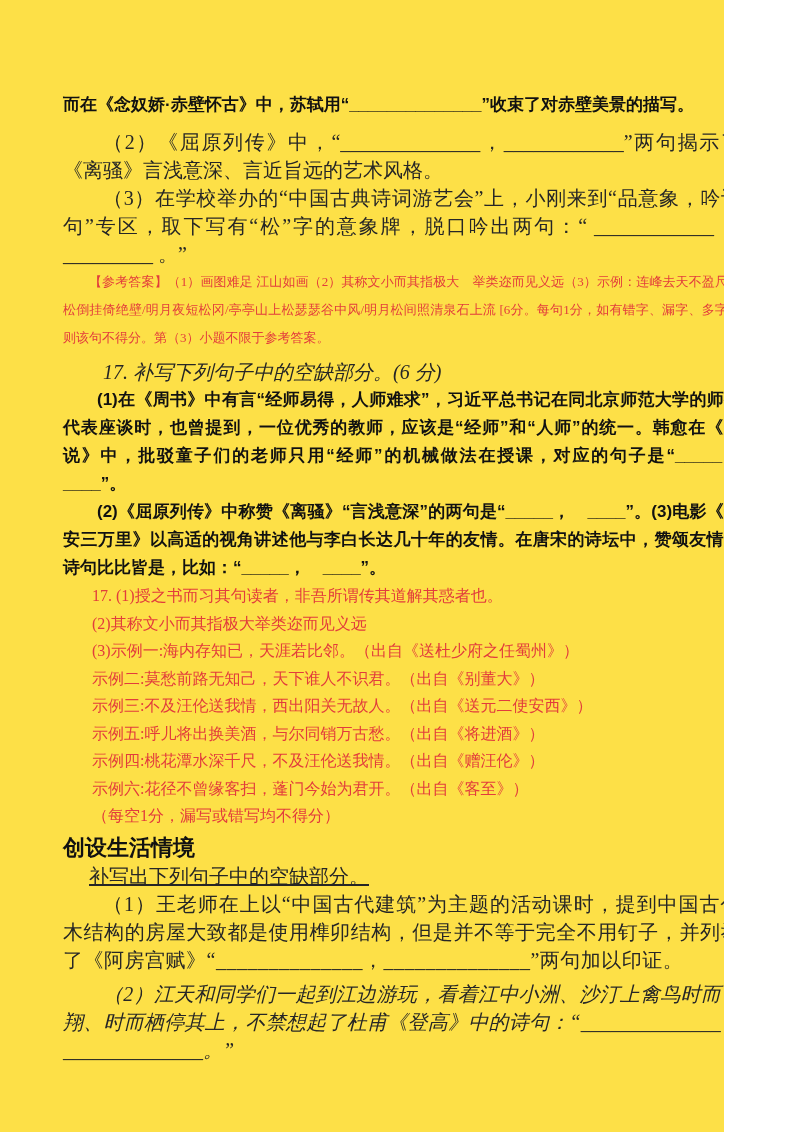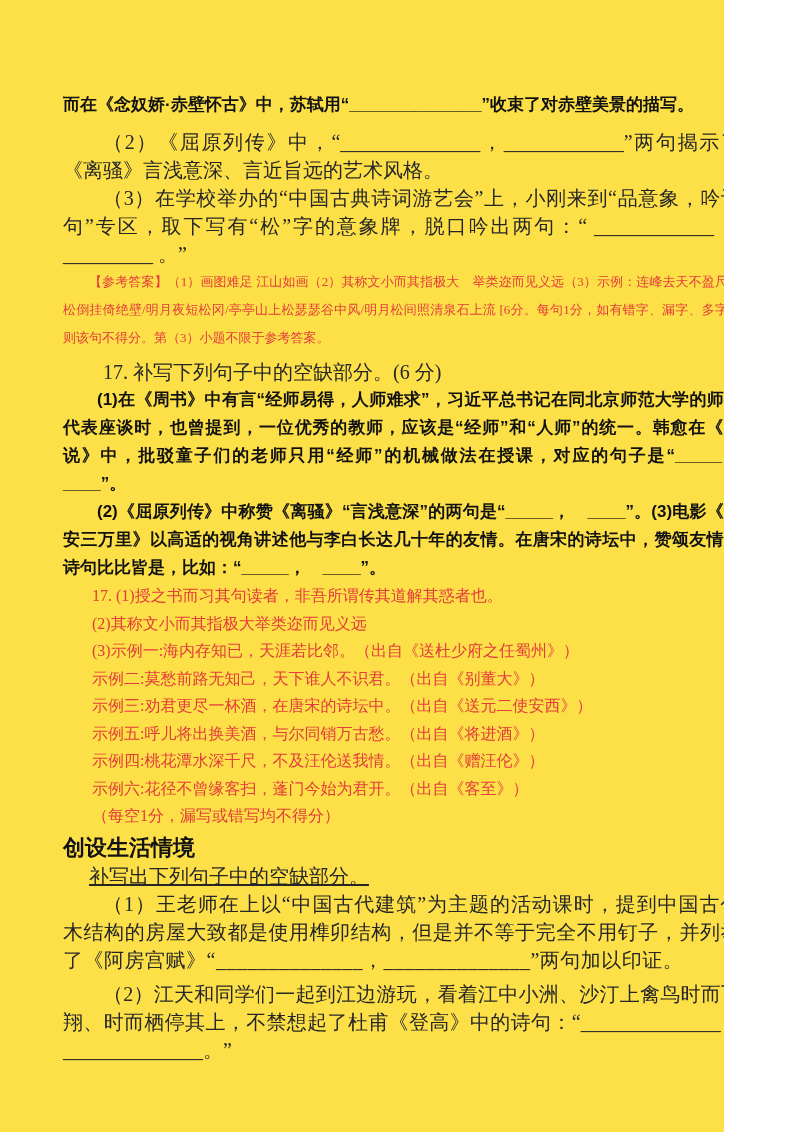--- a/index.html
+++ b/index.html
@@ -50,21 +50,21 @@
   }
   .red2 {
     color: #e23c3c;
     font-size: 16px;
     line-height: 27.5px;
     padding-left: 29px;
   }
   .ind2 { text-indent: 2em; }
   .ind1 { text-indent: 1.3em; text-decoration: underline; }
   .mt9  { margin-top: 9px !important; }
-  .mt6  { margin-top: 6px !important; }
+  .mt6  { margin-top: 6px !important; font-style: italic; }
   .heading {
     font-family: "Liberation Sans", "DejaVu Sans", sans-serif;
     font-weight: bold;
     font-size: 22px;
     line-height: 28px;
     text-align: left;
     color: #111111;
     margin-top: 4px !important;
   }
   
@@ -88,21 +88,21 @@
 
     <p class="hei ind2">(1)在《周书》中有言“经师易得，人师难求”，习近平总书记在同北京师范大学的师生代表座谈时，也曾提到，一位优秀的教师，应该是“经师”和“人师”的统一。韩愈在《师说》中，批驳童子们的老师只用“经师”的机械做法在授课，对应的句子是“_____，　____”。</p>
 
     <p class="hei ind2">(2)《屈原列传》中称赞《离骚》“言浅意深”的两句是“_____，　____”。(3)电影《长安三万里》以高适的视角讲述他与李白长达几十年的友情。在唐宋的诗坛中，赞颂友情的诗句比比皆是，比如：“_____，　____”。</p>
 
     <div>
       <p class="red2">17. (1)授之书而习其句读者，非吾所谓传其道解其惑者也。</p>
       <p class="red2">(2)其称文小而其指极大举类迩而见义远</p>
       <p class="red2">(3)示例一:海内存知已，天涯若比邻。（出自《送杜少府之任蜀州》）</p>
       <p class="red2">示例二:莫愁前路无知己，天下谁人不识君。（出自《别董大》）</p>
-      <p class="red2">示例三:劝君更尽一杯酒，在唐宋的诗坛中。（出自《送元二使安西》）</p>
+      <p class="red2">示例三:不及汪伦送我情，西出阳关无故人。（出自《送元二使安西》）</p>
       <p class="red2">示例五:呼儿将出换美酒，与尔同销万古愁。（出自《将进酒》）</p>
       <p class="red2">示例四:桃花潭水深千尺，不及汪伦送我情。（出自《赠汪伦》）</p>
       <p class="red2">示例六:花径不曾缘客扫，蓬门今始为君开。（出自《客至》）</p>
       <p class="red2">（每空1分，漏写或错写均不得分）</p>
     </div>
 
     <p class="heading">创设生活情境</p>
 
     <p class="song ind1">补写出下列句子中的空缺部分。</p>
 

